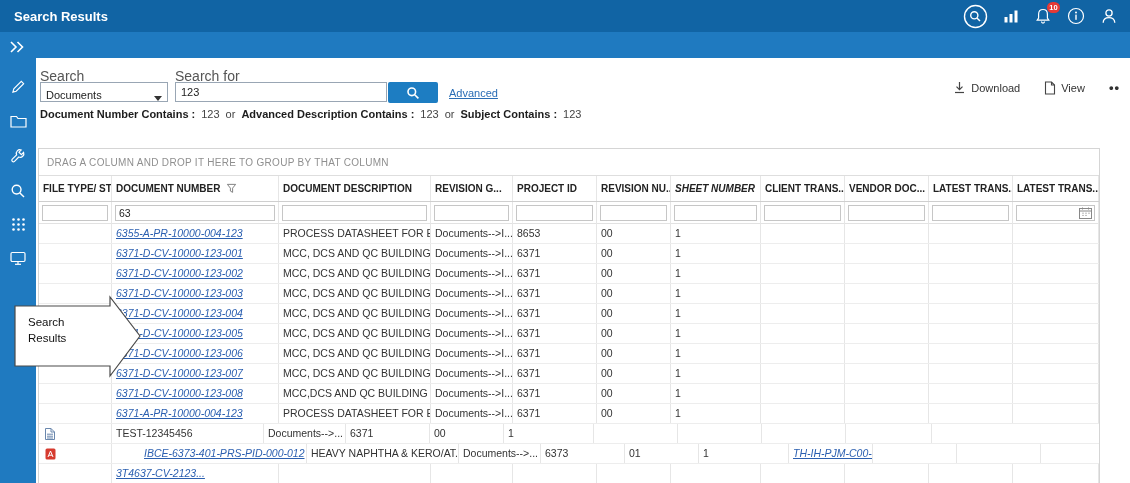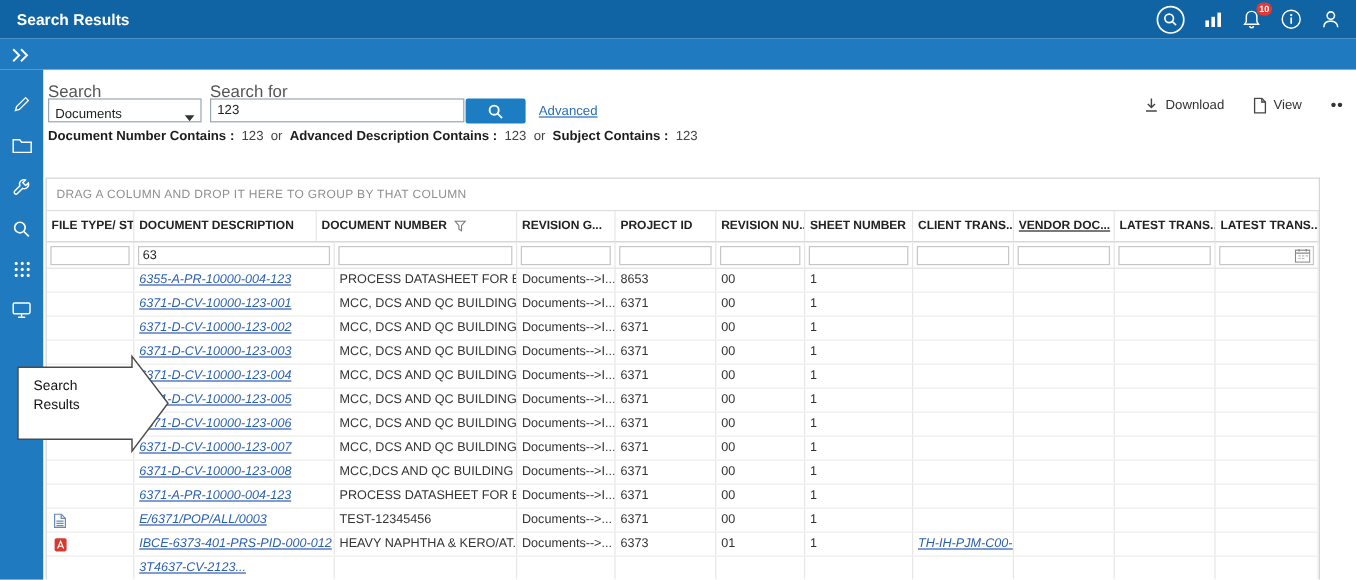--- a/index.html
+++ b/index.html
@@ -200,45 +200,45 @@
       <span class="seg bold">Subject Contains :</span>
       <span class="seg">123</span>
     </div>
 
   <section class="grid">
     <div class="group-hint">DRAG A COLUMN AND DROP IT HERE TO GROUP BY THAT COLUMN</div>
     <div class="header-row">
         <div class="cell hcell" style="width: 73px;">
           <span>FILE TYPE/ STA...</span>
         </div>
-        <div class="cell hcell" style="width: 152px;">
-          <span>DOCUMENT DESCRIPTION</span>
-        </div>
         <div class="cell hcell" style="width: 167px;">
           <span>DOCUMENT NUMBER</span>
           <svg width="11" height="11" viewBox="0 0 12 12">
             <path d="M1.5 1.5 h9 L7.2 5.6 V10.2 L4.8 8.8 V5.6 Z" fill="none" stroke="#777" stroke-width="1"></path>
           </svg>
         </div>
+        <div class="cell hcell" style="width: 152px;">
+          <span>DOCUMENT DESCRIPTION</span>
+        </div>
         <div class="cell hcell" style="width: 82px;">
           <span>REVISION G...</span>
         </div>
         <div class="cell hcell" style="width: 84px;">
           <span>PROJECT ID</span>
         </div>
         <div class="cell hcell" style="width: 74px;">
           <span>REVISION NU...</span>
         </div>
-        <div class="cell hcell" style="width: 90px;">
+        <div class="cell hcell" style="width: 90px; font-style: italic;">
           <span>SHEET NUMBER</span>
         </div>
         <div class="cell hcell" style="width: 84px;">
           <span>CLIENT TRANS...</span>
         </div>
-        <div class="cell hcell" style="width: 84px; text-decoration: underline;">
+        <div class="cell hcell" style="width: 84px;">
           <span>VENDOR DOC...</span>
         </div>
         <div class="cell hcell" style="width: 84px;">
           <span>LATEST TRANS...</span>
         </div>
         <div class="cell hcell" style="width: 86px;">
           <span>LATEST TRANS...</span>
         </div>
       </div>
     <div class="filter-row">
@@ -421,39 +421,38 @@
         <div class="trow">
           <div class="cell tcell iconcell" style="width: 73px;">
             <svg width="10" height="12" viewBox="0 0 10 12">
               <path d="M0.5 0.5 h5.5 l3.5 3.5 v7.5 h-9 z" fill="#fff" stroke="#6a87ad"></path>
               <path d="M6 0.5 v3.5 h3.5" fill="none" stroke="#6a87ad"></path>
               <line x1="2" y1="6.2" x2="8" y2="6.2" stroke="#6a87ad"></line>
               <line x1="2" y1="8.2" x2="8" y2="8.2" stroke="#6a87ad"></line>
               <line x1="2" y1="10" x2="8" y2="10" stroke="#6a87ad"></line>
             </svg>
           </div>
-          <div class="cell tcell" style="width: 167px;"><span class="dlink">E/6371/POP/ALL/0003</span></div>
           <div class="cell tcell" style="width: 152px;">TEST-12345456</div>
           <div class="cell tcell" style="width: 82px;">Documents--&gt;...</div>
           <div class="cell tcell" style="width: 84px;">6371</div>
           <div class="cell tcell" style="width: 74px;">00</div>
           <div class="cell tcell" style="width: 90px;">1</div>
           <div class="cell tcell" style="width: 84px;"></div>
           <div class="cell tcell" style="width: 84px;"></div>
           <div class="cell tcell" style="width: 84px;"></div>
           <div class="cell tcell" style="width: 86px;"></div>
         </div>
         <div class="trow">
           <div class="cell tcell iconcell" style="width: 73px;">
             <svg width="11" height="12" viewBox="0 0 11 12">
               <rect x="0.5" y="0.5" width="10" height="11" rx="1.5" fill="#d63b2f"></rect>
               <path d="M3 9 L5.5 3 L8 9 M4 7.2 h3" stroke="#fff" stroke-width="1" fill="none"></path>
             </svg>
           </div>
-          <div class="cell tcell" style="width: 167px;"><span class="dlink">IBCE-6373-401-PRS-PID-000-012</span></div>
+          <div class="cell tcell" style="width: 167px; margin-left: 28px;"><span class="dlink">IBCE-6373-401-PRS-PID-000-012</span></div>
           <div class="cell tcell" style="width: 152px;">HEAVY NAPHTHA &amp; KERO/AT...</div>
           <div class="cell tcell" style="width: 82px;">Documents--&gt;...</div>
           <div class="cell tcell" style="width: 84px;">6373</div>
           <div class="cell tcell" style="width: 74px;">01</div>
           <div class="cell tcell" style="width: 90px;">1</div>
           <div class="cell tcell" style="width: 84px;"><span class="dlink">TH-IH-PJM-C00-L-</span></div>
           <div class="cell tcell" style="width: 84px;"></div>
           <div class="cell tcell" style="width: 84px;"></div>
           <div class="cell tcell" style="width: 86px;"></div>
         </div>

